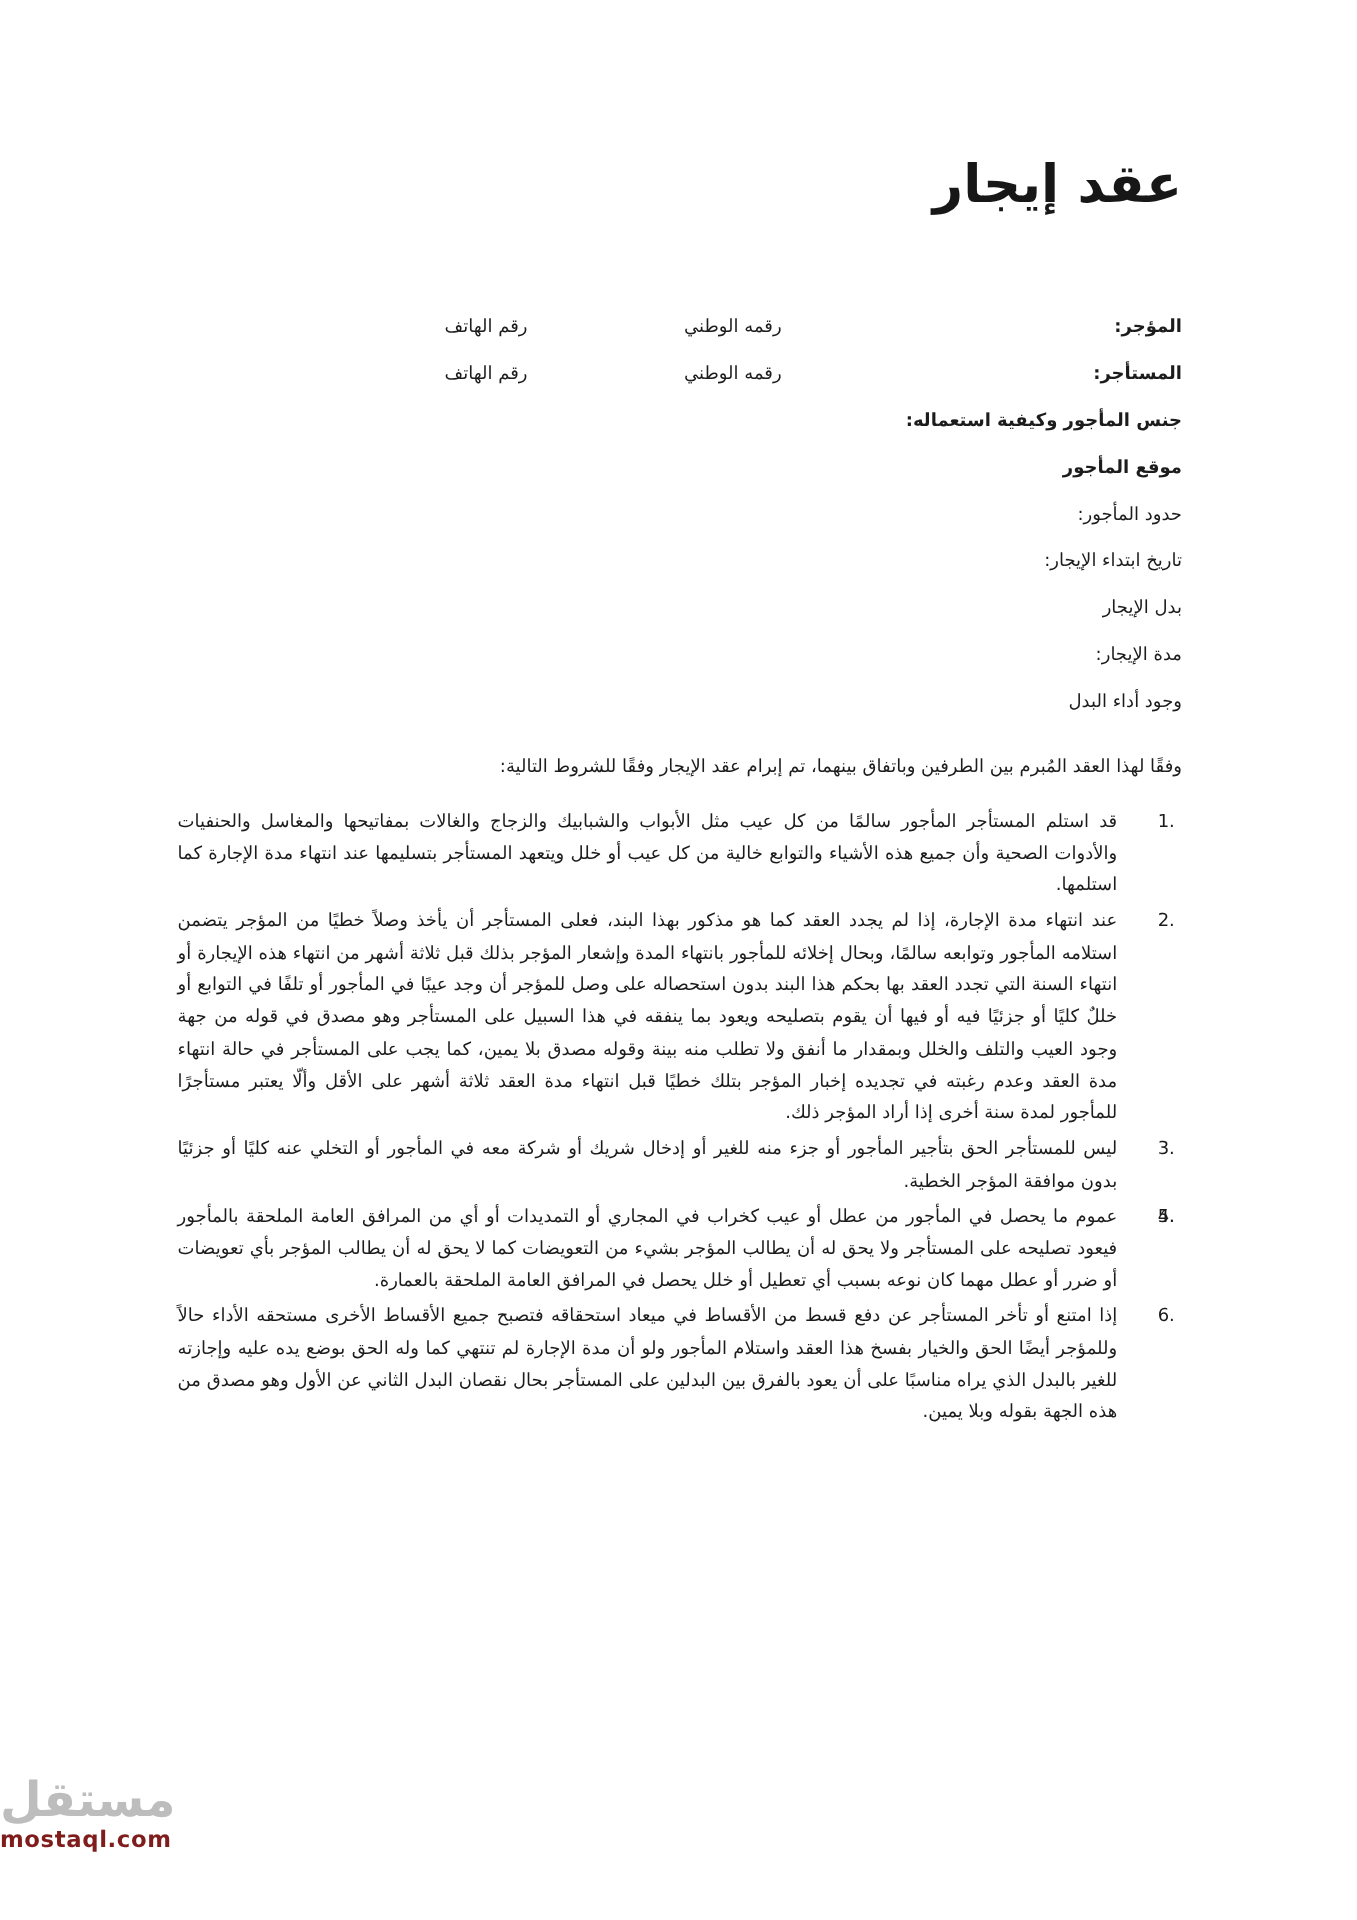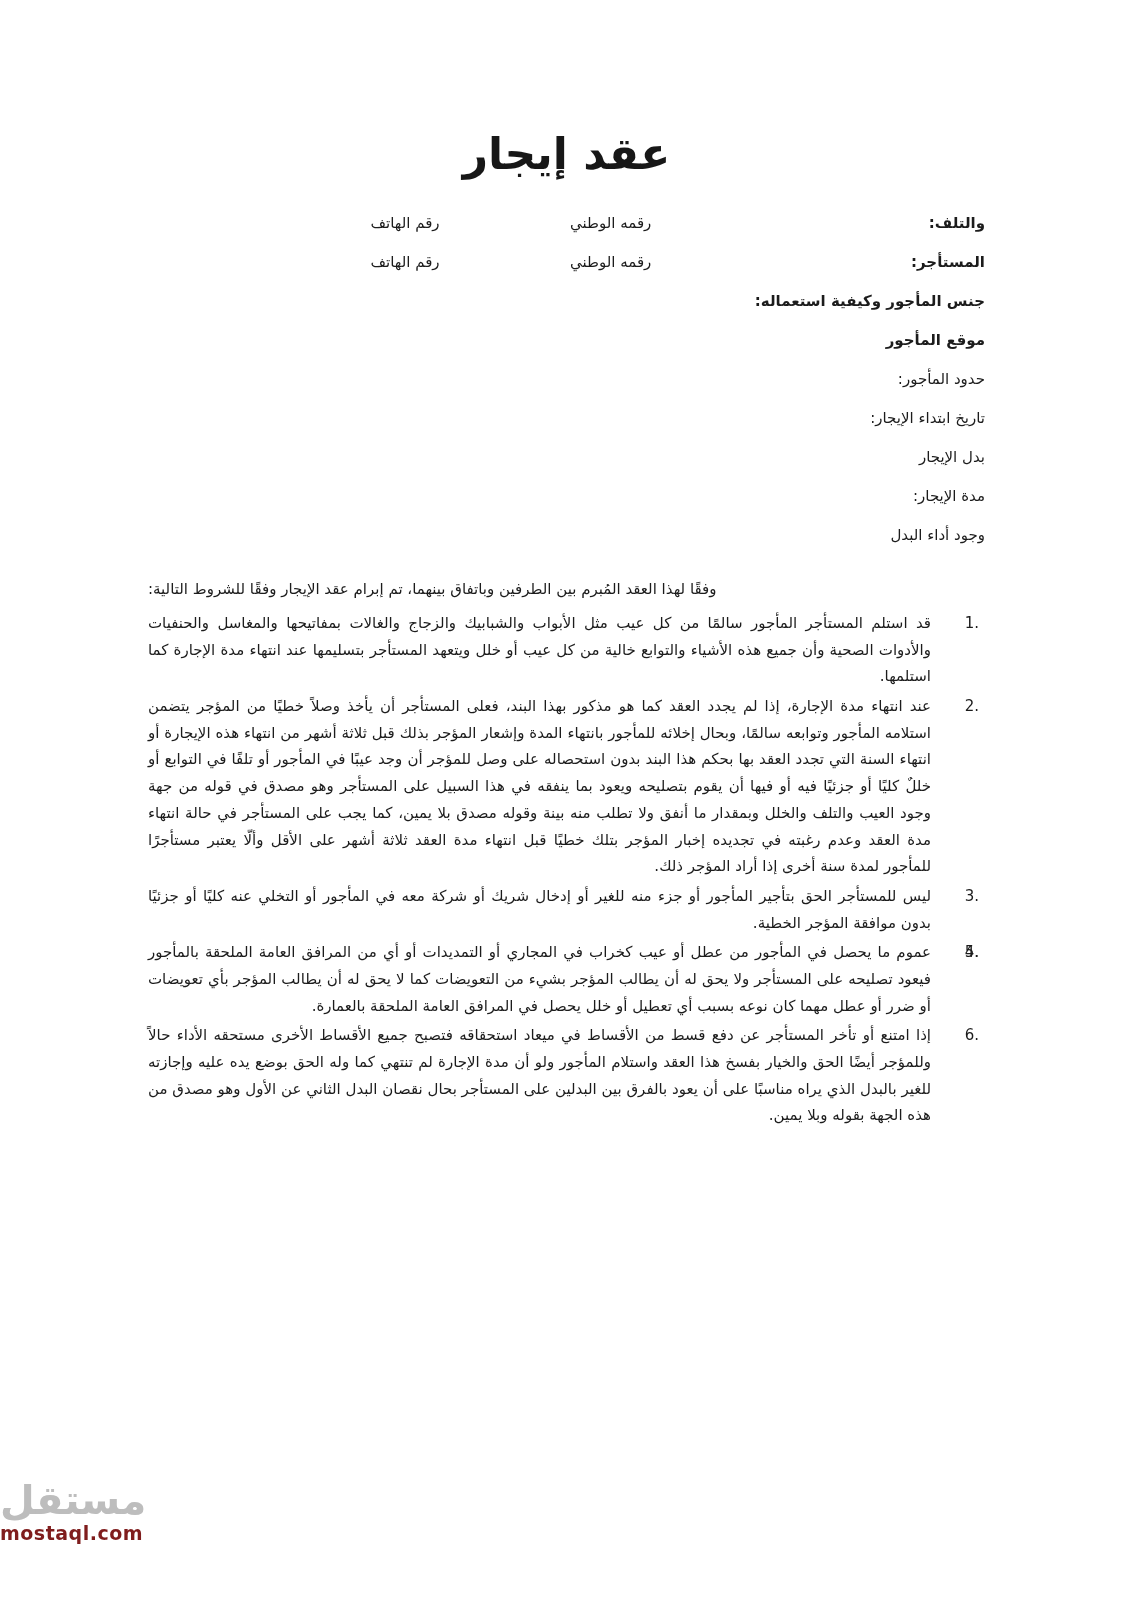--- a/index.html
+++ b/index.html
@@ -11,25 +11,25 @@
     position: relative;
     overflow: hidden;
     direction: rtl;
     font-family: "DejaVu Sans", sans-serif;
     color: #1c1c1c;
   }
   .page {
     padding: 128px 146px 0 148px;
   }
   .title {
-    text-align: center;
+    text-align: right;
     font-size: 44px;
     font-weight: 600;
     letter-spacing: 1px;
-    margin-bottom: 35px;
+    margin-bottom: 84px;
     color: #171717;
   }
   .parties { margin-bottom: 8px; }
   .party-row {
     display: grid;
     grid-template-columns: 175px 240px 330px 1fr;
     align-items: baseline;
     font-size: 15px;
     margin-bottom: 21px;
   }
@@ -39,22 +39,22 @@
   .fields { margin-top: 4px; }
   .field-line {
     font-size: 15px;
     line-height: 1.2;
     margin-bottom: 21px;
   }
   .field-line.bold { font-weight: bold; }
   .intro {
     font-size: 15px;
     margin-top: 36px;
-    margin-bottom: 12px;
-    text-align: left;
+    margin-bottom: 24px;
+    text-align: right;
   }
   .terms { }
   .term {
     position: relative;
     padding-right: 54px;
     font-size: 15px;
     line-height: 1.78;
     text-align: justify;
     margin-bottom: 3px;
   }
@@ -89,21 +89,21 @@
 </style>
 </head>
 <body>
 
 <div class="page">
 
   <h1 class="title">عقد إيجار</h1>
 
   <div class="parties">
     <div class="party-row">
-      <span class="party-label">والتلف:</span>
+      <span class="party-label">المؤجر:</span>
       <span class="party-national">رقمه الوطني</span>
       <span class="party-phone">رقم الهاتف</span>
       <span></span>
     </div>
     <div class="party-row">
       <span class="party-label">المستأجر:</span>
       <span class="party-national">رقمه الوطني</span>
       <span class="party-phone">رقم الهاتف</span>
       <span></span>
     </div>

